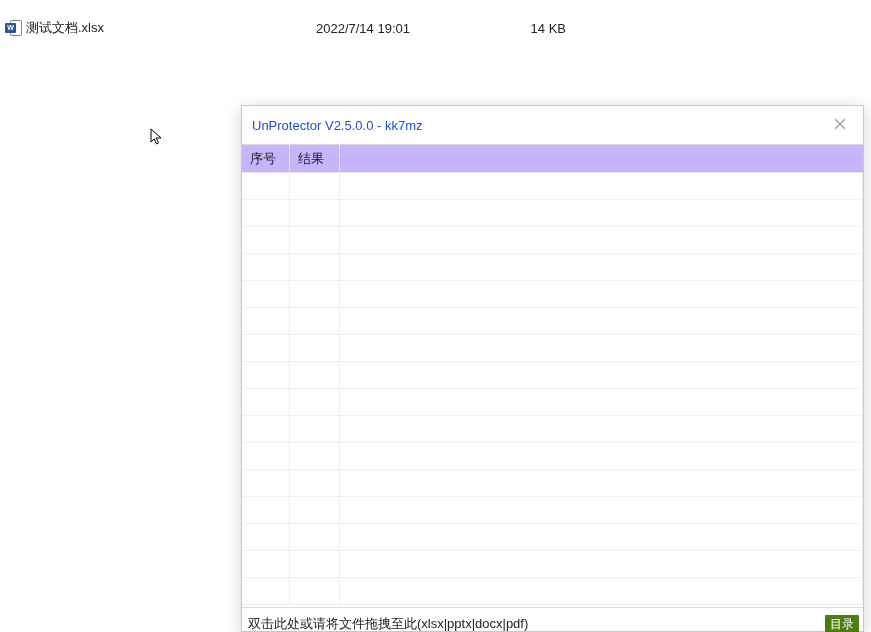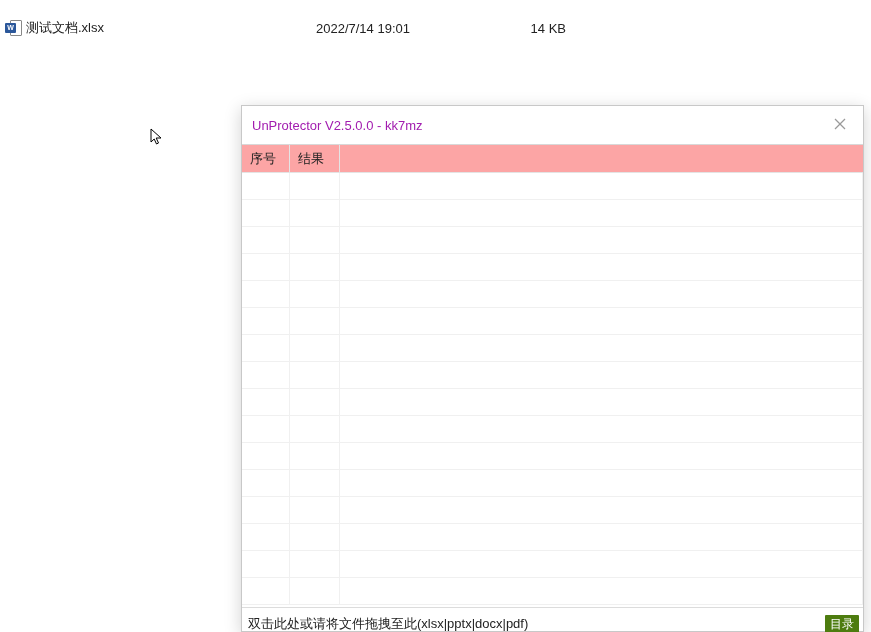--- a/index.html
+++ b/index.html
@@ -78,21 +78,21 @@
     border: 1px solid #c8c8c8;
     box-shadow: 0 4px 16px rgba(0,0,0,0.18);
     display: flex;
     flex-direction: column;
   }
   .titlebar {
     height: 38px;
     display: flex;
     align-items: center;
     padding-left: 10px;
-    color: #a21caf;
+    color: #1d4ed8;
     font-size: 13px;
     flex: 0 0 auto;
   }
   .titlebar .spacer { flex: 1; }
   .close-btn {
     width: 46px; height: 100%;
     display: flex; align-items: center; justify-content: center;
     color: #9a9a9a;
   }
   .close-btn svg { width: 12px; height: 12px; stroke: currentColor; stroke-width: 1.2; }
@@ -100,21 +100,21 @@
   .listview {
     flex: 1 1 auto;
     border-top: 1px solid #d8d8d8;
     display: flex;
     flex-direction: column;
     overflow: hidden;
   }
   .lv-header {
     display: flex;
     height: 28px;
-    background: #fca5a5;
+    background: #c4b5fd;
     border-bottom: 1px solid #e4e4e4;
     flex: 0 0 auto;
   }
   .lv-header .col {
     border-right: 1px solid #e4e4e4;
     padding: 5px 8px;
     font-size: 13px;
     color: #222;
     white-space: nowrap;
   }

